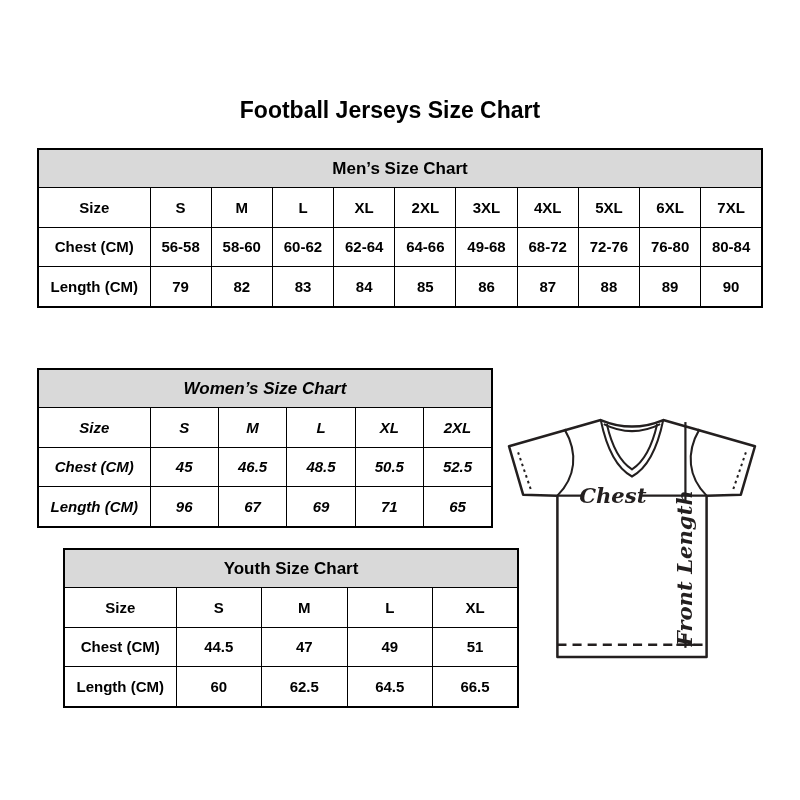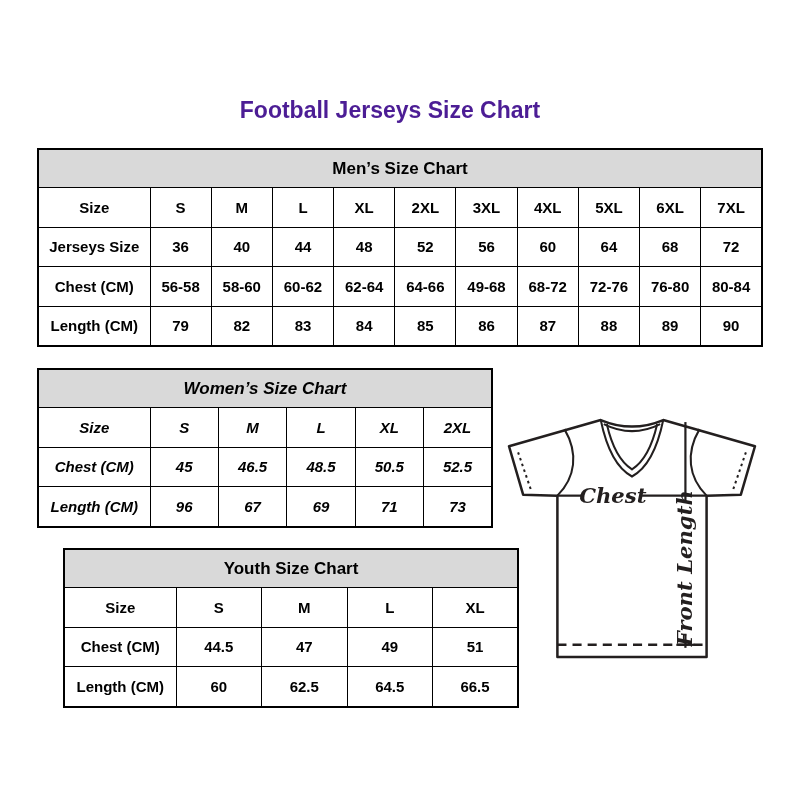--- a/index.html
+++ b/index.html
@@ -2,21 +2,21 @@
 <html><head>
 <meta charset="utf-8">
 <style>
   html,body { margin:0; padding:0; }
   body {
     width:800px; height:800px; background:#ffffff; position:relative;
     font-family:"Liberation Sans", sans-serif; overflow:hidden;
   }
   .page-title {
     position:absolute; top:97px; left:0; width:780px; margin:0;
-    text-align:center; font-size:23px; font-weight:bold; color:#4c1d95;
+    text-align:center; font-size:23px; font-weight:bold; color:#000000;
   }
   .table-wrap { position:absolute;border-radius:24px; }
   #table-mens   { left:37px; top:148px; width:726px; }
   #table-womens { left:37px; top:368px; width:456px;font-style:italic; }
   #table-youth  { left:37px; top:548px; width:456px;padding-left:26px; }
   table {
     width:100%; border-collapse:collapse; table-layout:fixed;
     border:2.5px solid #000;
   }
   th, td {
@@ -63,33 +63,20 @@
           <td>L</td>
           <td>XL</td>
           <td>2XL</td>
           <td>3XL</td>
           <td>4XL</td>
           <td>5XL</td>
           <td>6XL</td>
           <td>7XL</td>
         </tr>
         <tr>
-          <td>Jerseys Size</td>
-          <td>36</td>
-          <td>40</td>
-          <td>44</td>
-          <td>48</td>
-          <td>52</td>
-          <td>56</td>
-          <td>60</td>
-          <td>64</td>
-          <td>68</td>
-          <td>72</td>
-        </tr>
-        <tr>
           <td>Chest (CM)</td>
           <td>56-58</td>
           <td>58-60</td>
           <td>60-62</td>
           <td>62-64</td>
           <td>64-66</td>
           <td>49-68</td>
           <td>68-72</td>
           <td>72-76</td>
           <td>76-80</td>
@@ -140,21 +127,21 @@
           <td>48.5</td>
           <td>50.5</td>
           <td>52.5</td>
         </tr>
         <tr>
           <td>Length (CM)</td>
           <td>96</td>
           <td>67</td>
           <td>69</td>
           <td>71</td>
-          <td>73</td>
+          <td>65</td>
         </tr>
       </tbody>
     </table>
   </div>
 <div id="table-youth" class="table-wrap">
     <table>
       <colgroup>
         <col class="col-label">
         <col>
         <col>

